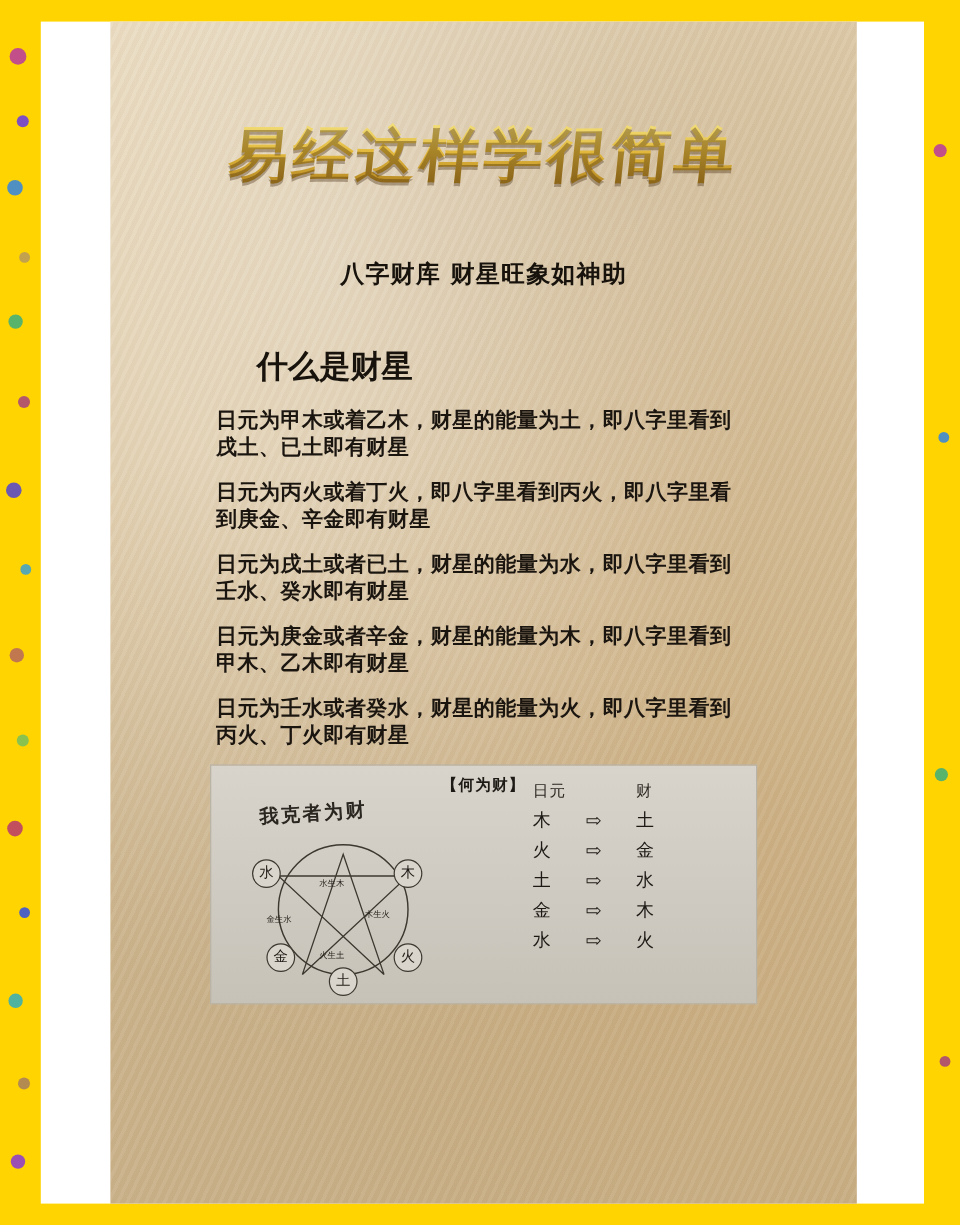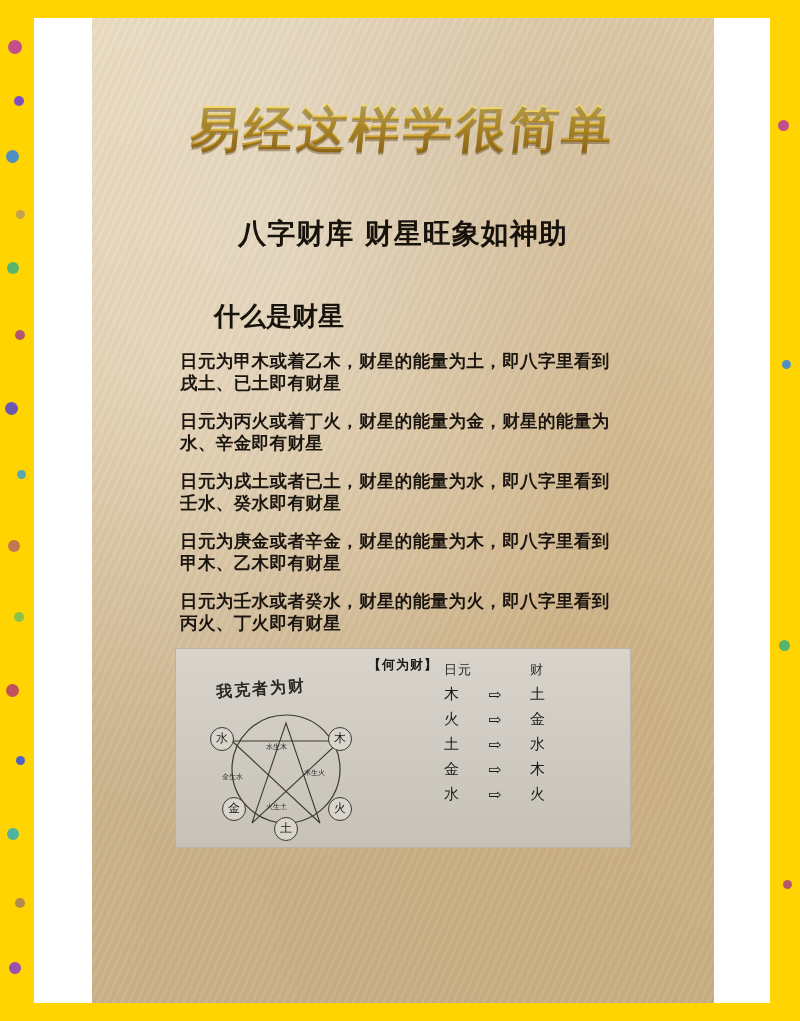--- a/index.html
+++ b/index.html
@@ -58,21 +58,21 @@
     background-clip: text;
     color: transparent;
     text-shadow: 0 2px 0 rgba(60,35,5,0.35);
     transform: skewX(-6deg);
   }
   .sub-title {
     margin-top: 52px;
     text-align: center;
     font-family: "DejaVu Serif", serif;
     font-weight: bold;
-    font-size: 28px;
+    font-size: 20px;
     letter-spacing: 1px;
     color: #17120b;
   }
   .section-head {
     margin-top: 46px;
     margin-left: 96px;
     font-family: "DejaVu Serif", serif;
     font-weight: bold;
     font-size: 26px;
     color: #17120b;
@@ -160,21 +160,21 @@
   <div class="card">
     <div class="card-inner">
 
       <div class="main-title">易经这样学很简单</div>
 
       <div class="sub-title">八字财库  财星旺象如神助</div>
 
       <div class="section-head">什么是财星</div>
 
       <p class="para">日元为甲木或着乙木，财星的能量为土，即八字里看到戌土、已土即有财星</p>
-      <p class="para">日元为丙火或着丁火，财星的能量为金，财星的能量为水、辛金即有财星</p>
+      <p class="para">日元为丙火或着丁火，即八字里看到丙火，即八字里看到庚金、辛金即有财星</p>
       <p class="para">日元为戌土或者已土，财星的能量为水，即八字里看到壬水、癸水即有财星</p>
       <p class="para">日元为庚金或者辛金，财星的能量为木，即八字里看到甲木、乙木即有财星</p>
       <p class="para">日元为壬水或者癸水，财星的能量为火，即八字里看到丙火、丁火即有财星</p>
 
       <div class="figure">
         <div class="fig-title">【何为财】</div>
 
         <div class="fig-left">
           <div class="fig-left-label">我克者为财</div>
 

